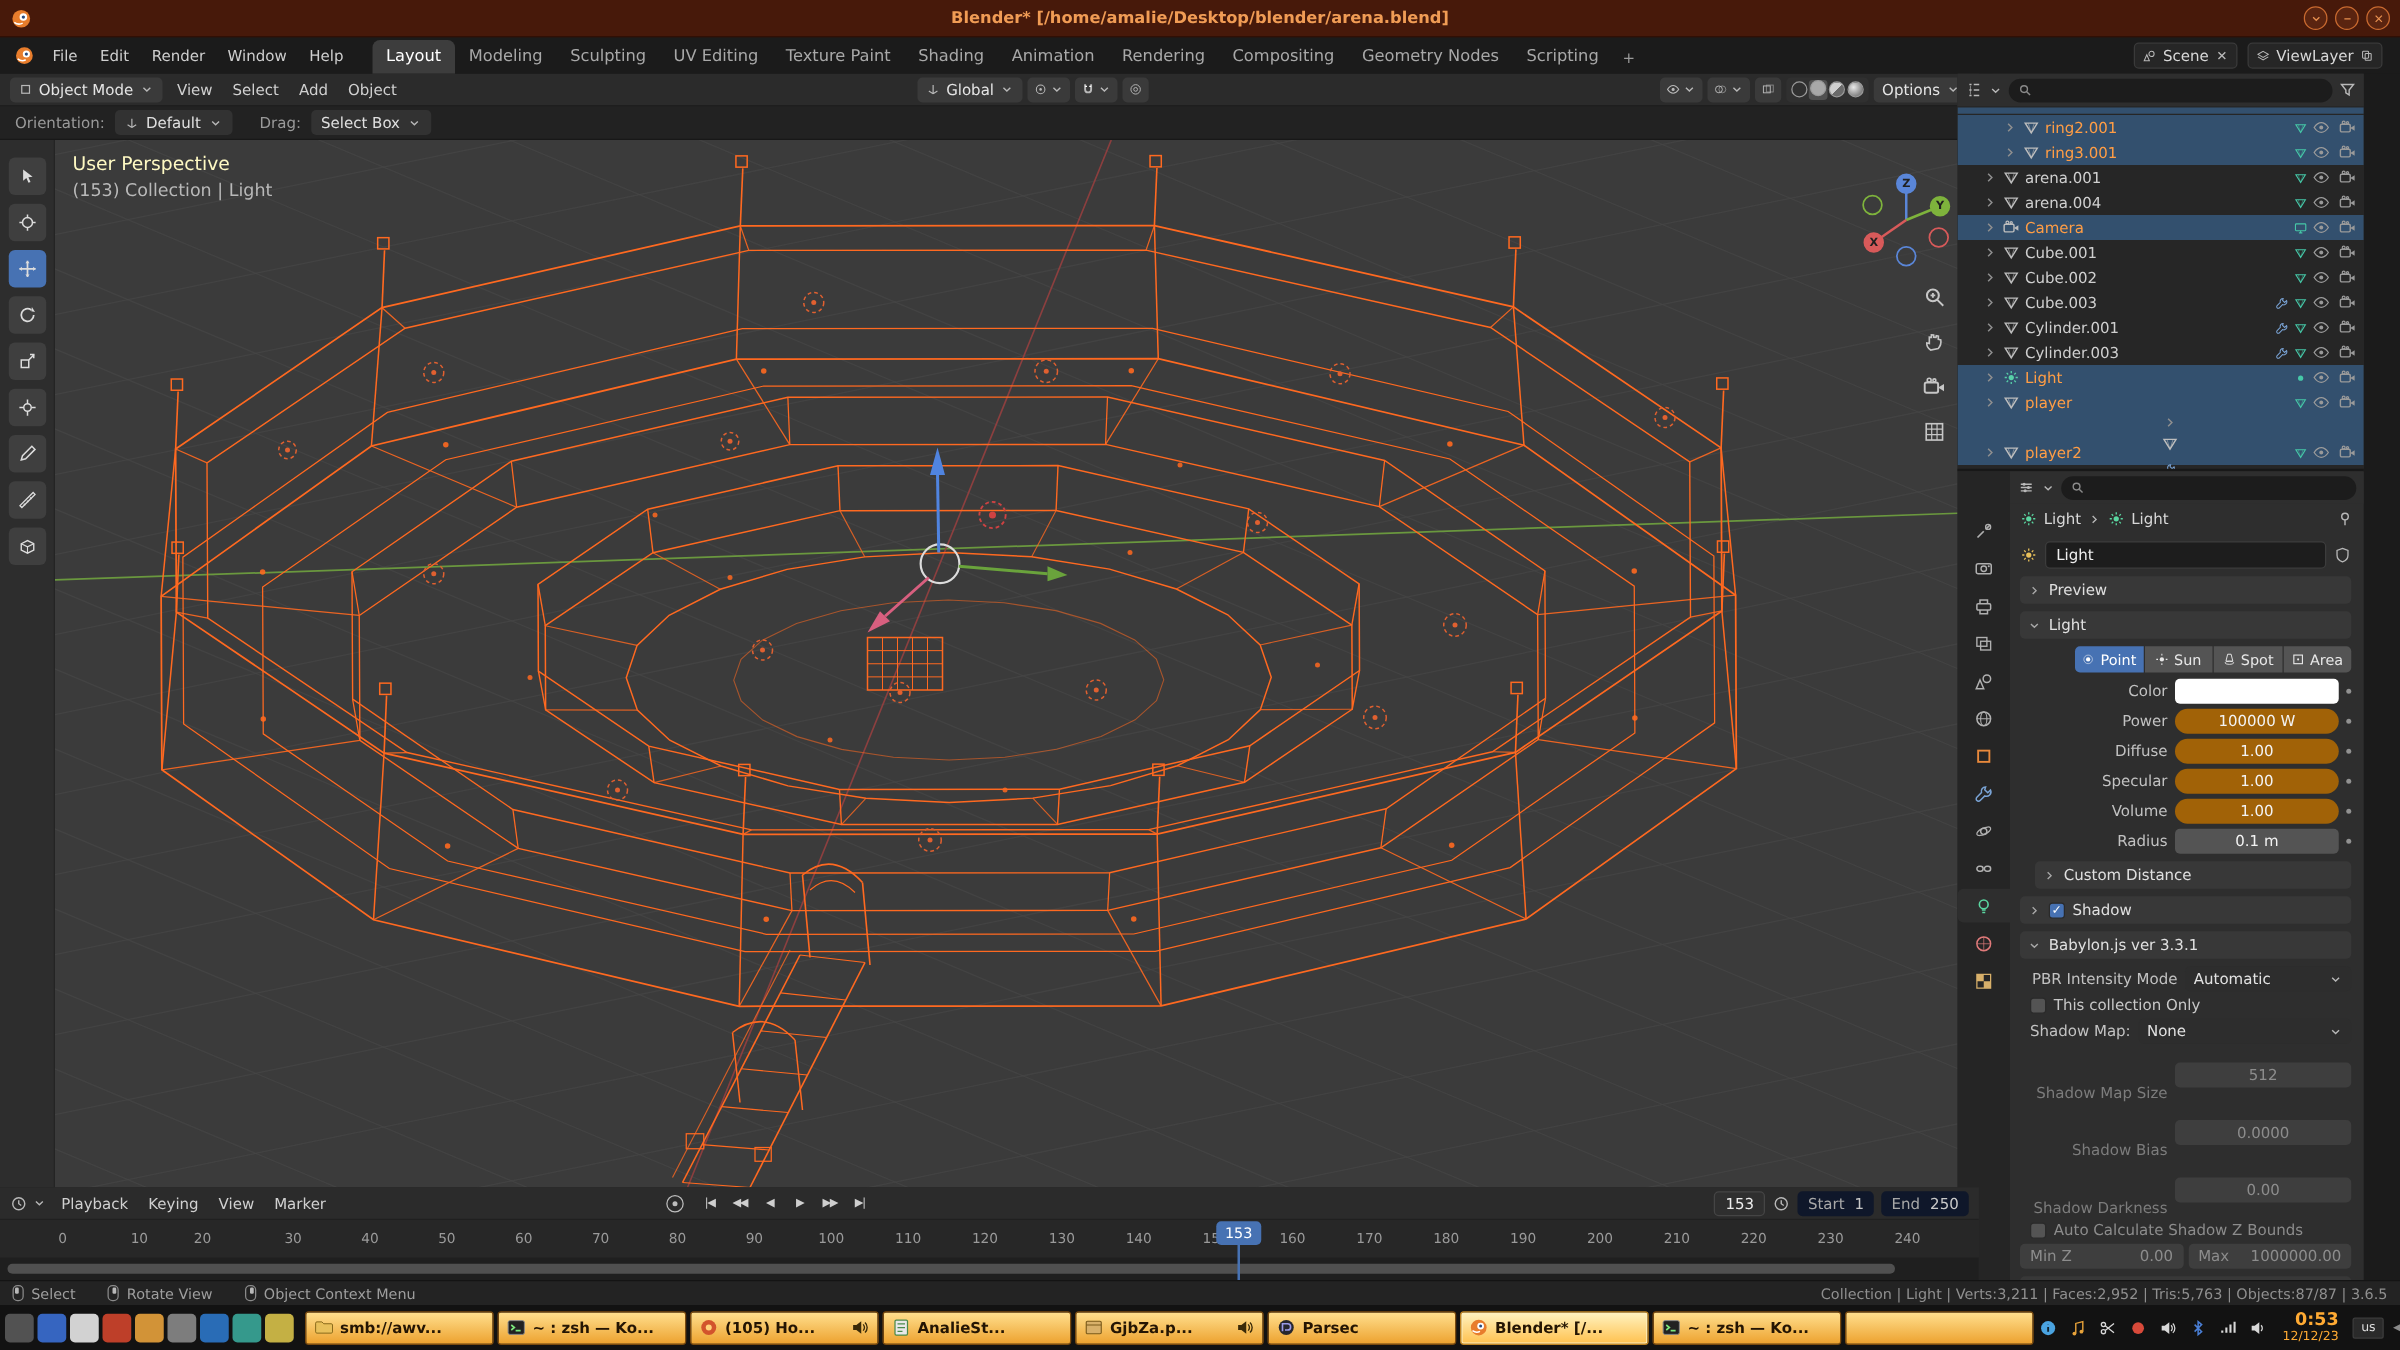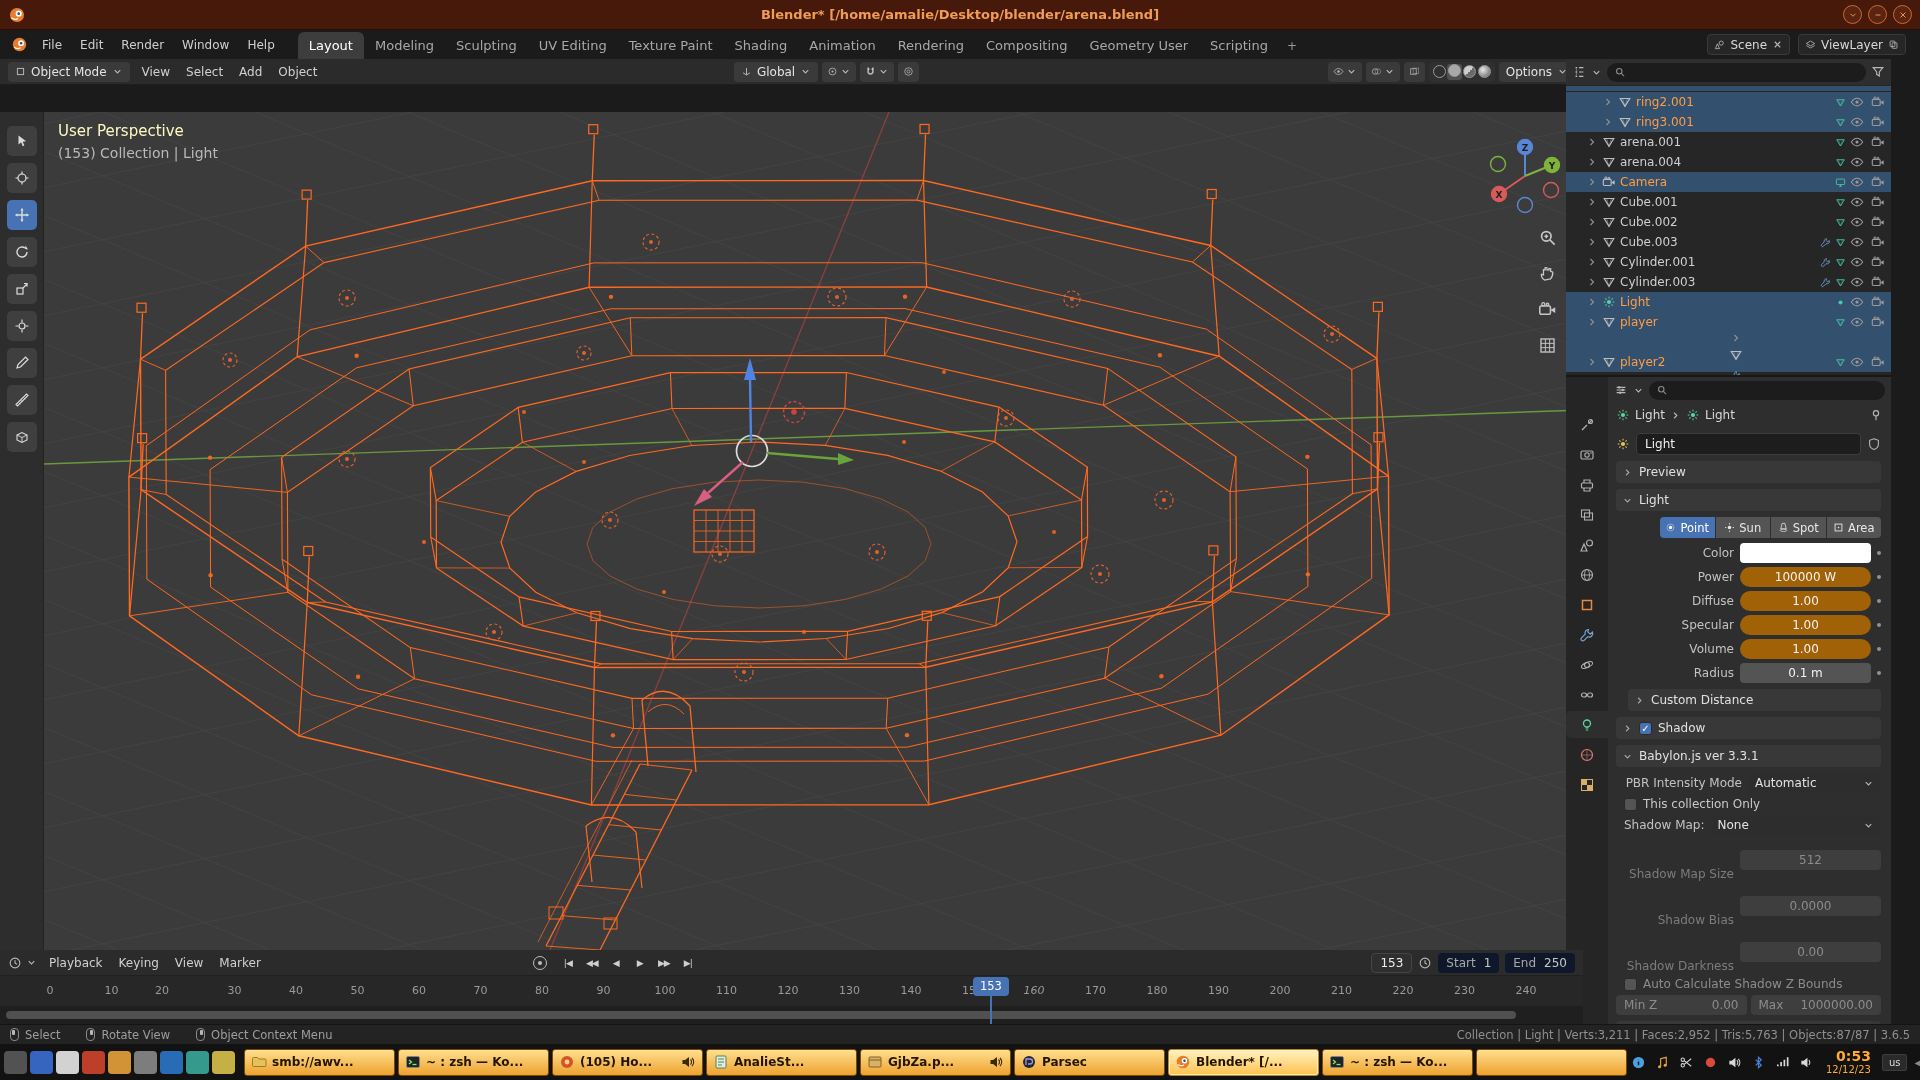--- a/index.html
+++ b/index.html
@@ -234,21 +234,21 @@
     <div id="workspaces">
         <div class="ws-tab active">Layout</div>
         <div class="ws-tab">Modeling</div>
         <div class="ws-tab">Sculpting</div>
         <div class="ws-tab">UV Editing</div>
         <div class="ws-tab">Texture Paint</div>
         <div class="ws-tab">Shading</div>
         <div class="ws-tab">Animation</div>
         <div class="ws-tab">Rendering</div>
         <div class="ws-tab">Compositing</div>
-        <div class="ws-tab">Geometry User</div>
+        <div class="ws-tab">Geometry Nodes</div>
         <div class="ws-tab">Scripting</div>
         <div class="ws-add">+</div>
       </div>
     <div id="mb-right">
       <span class="mb-pill">
         <span class="ic sm">
             <svg viewBox="0 0 16 16" xmlns="http://www.w3.org/2000/svg">
               <circle cx="10.5" cy="6" r="3" fill="none" stroke="currentColor" stroke-width="1.2"></circle>
               <path d="M5 7l3 7H2z" fill="none" stroke="currentColor" stroke-width="1.2"></path>
             </svg>
@@ -390,20 +390,45 @@
     <span class="th-dd">
       <span>Options</span>
       <span class="ic sm">
           <svg viewBox="0 0 16 16" xmlns="http://www.w3.org/2000/svg">
             <path d="M4 6l4 4 4-4" fill="none" stroke="currentColor" stroke-width="1.6"></path>
           </svg>
         </span>
     </span>
   </div>
 
+  <div id="toolsettings">
+    <span class="ts-label">Orientation:</span>
+    <span class="ts-dd">
+      <span class="ic sm">
+          <svg viewBox="0 0 16 16" xmlns="http://www.w3.org/2000/svg">
+            <path d="M8 13V3M8 13L3 10M8 13l5-3" fill="none" stroke="currentColor" stroke-width="1.4"></path>
+          </svg>
+        </span>
+      <span>Default</span>
+      <span class="ic sm">
+          <svg viewBox="0 0 16 16" xmlns="http://www.w3.org/2000/svg">
+            <path d="M4 6l4 4 4-4" fill="none" stroke="currentColor" stroke-width="1.6"></path>
+          </svg>
+        </span>
+    </span>
+    <span class="ts-label" style="margin-left:14px">Drag:</span>
+    <span class="ts-dd">
+      <span>Select Box</span>
+      <span class="ic sm">
+          <svg viewBox="0 0 16 16" xmlns="http://www.w3.org/2000/svg">
+            <path d="M4 6l4 4 4-4" fill="none" stroke="currentColor" stroke-width="1.6"></path>
+          </svg>
+        </span>
+    </span>
+  </div>
 
   <div id="lefttoolbar">
       <div class="tool-btn">
         <span class="ic">
           <svg viewBox="0 0 16 16" xmlns="http://www.w3.org/2000/svg">
             <path d="M4.5 2.5v9l2.6-2.2 1.7 3.9 1.6-.7-1.7-3.8 3.4-.4z" fill="currentColor"></path>
           </svg>
         </span>
       </div>
       <div class="tool-btn">
@@ -1720,21 +1745,21 @@
         <span class="tick" style="left: 419px;">60</span>
         <span class="tick" style="left: 480.5px;">70</span>
         <span class="tick" style="left: 542px;">80</span>
         <span class="tick" style="left: 603.5px;">90</span>
         <span class="tick" style="left: 665px;">100</span>
         <span class="tick" style="left: 726.5px;">110</span>
         <span class="tick" style="left: 788px;">120</span>
         <span class="tick" style="left: 849.5px;">130</span>
         <span class="tick" style="left: 911px;">140</span>
         <span class="tick" style="left: 972.5px;">150</span>
-        <span class="tick" style="left: 1034px; font-style: italic;">160</span>
+        <span class="tick" style="left: 1034px;">160</span>
         <span class="tick" style="left: 1095.5px;">170</span>
         <span class="tick" style="left: 1157px;">180</span>
         <span class="tick" style="left: 1218.5px;">190</span>
         <span class="tick" style="left: 1280px;">200</span>
         <span class="tick" style="left: 1341.5px;">210</span>
         <span class="tick" style="left: 1403px;">220</span>
         <span class="tick" style="left: 1464.5px;">230</span>
         <span class="tick" style="left: 1526px;">240</span>
       </div>
     <div id="tl-strip">

